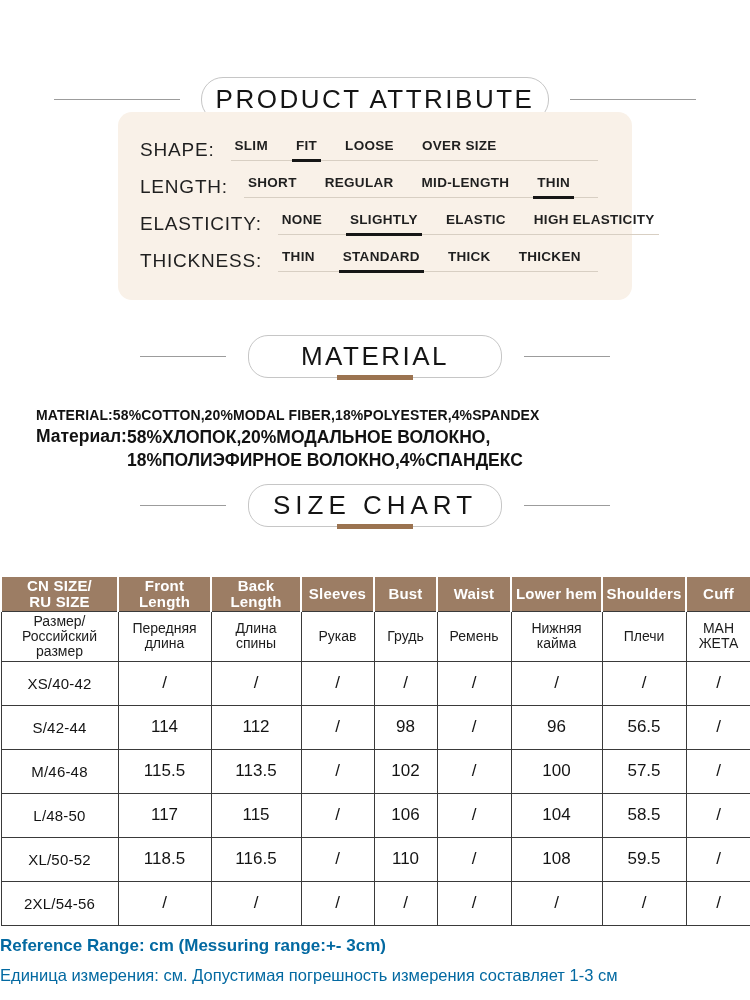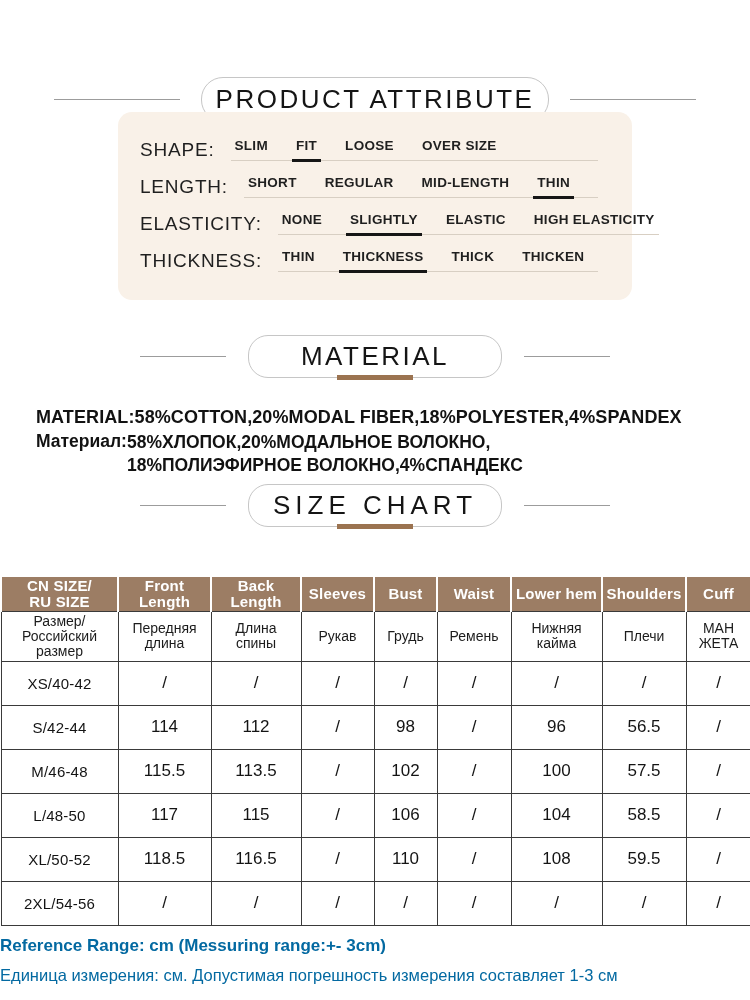--- a/index.html
+++ b/index.html
@@ -29,21 +29,21 @@
                 display:flex; flex-direction:column; justify-content:space-evenly; }
   .attr-row { display:flex; align-items:flex-end; }
   .attr-label { font-size:19px; letter-spacing:0.8px; color:#1f1f1f; flex:none; margin-right:16px; }
   .attr-options { flex:1; display:flex; gap:28px; border-bottom:1px solid #d8cfc3; padding:0 4px; margin-right:12px; }
   .opt { position:relative; font-size:13.5px; font-weight:bold; letter-spacing:0.3px; color:#1f1f1f;
          padding-bottom:7px; white-space:nowrap; }
   .opt.selected::after { content:""; position:absolute; left:-4px; right:-4px; bottom:-2px; height:3.5px; background:#161616; }
 
   
   .material-block { position:absolute; top:407px; left:36px; width:692px; font-weight:bold; color:#121212; }
-  .mat-line-en { display:flex; font-size:18px; letter-spacing:0.1px; margin-bottom:3px; white-space:nowrap; }
+  .mat-line-en { display:flex; font-size:14px; letter-spacing:0.1px; margin-bottom:3px; white-space:nowrap; }
   .mat-line-ru { display:flex; font-size:17.5px; margin-top:2px; }
   .mat-label { flex:none; }
   .mat-ru-val div { line-height:23px; white-space:nowrap; }
 
   
   .size-table { position:absolute; top:575px; left:0; width:750px; border-collapse:collapse; table-layout:fixed; }
   .size-table th, .size-table td { text-align:center; vertical-align:middle; overflow:hidden; }
   .hdr-en th { background:#9c7d64; color:#ffffff; font-size:15px; font-weight:bold; letter-spacing:0.2px;
                height:35px; line-height:16px; white-space:pre-line; border:2px solid #ffffff; border-bottom:1.5px solid #3a3a3a; }
   .hdr-ru td { border:1.5px solid #3a3a3a; background:#fff; font-size:14px; line-height:15px;
@@ -95,21 +95,21 @@
           <span class="opt">NONE</span>
           <span class="opt selected">SLIGHTLY</span>
           <span class="opt">ELASTIC</span>
           <span class="opt">HIGH ELASTICITY</span>
         </div>
       </div>
       <div class="attr-row">
         <span class="attr-label">THICKNESS:</span>
         <div class="attr-options">
           <span class="opt">THIN</span>
-          <span class="opt selected">THICKNESS</span>
+          <span class="opt selected">STANDARD</span>
           <span class="opt">THICK</span>
           <span class="opt">THICKEN</span>
         </div>
       </div>
     </div>
 
   <div class="section-title st-2">
     <div class="deco-line"></div>
     <div class="title-box">
       <span>MATERIAL</span>

